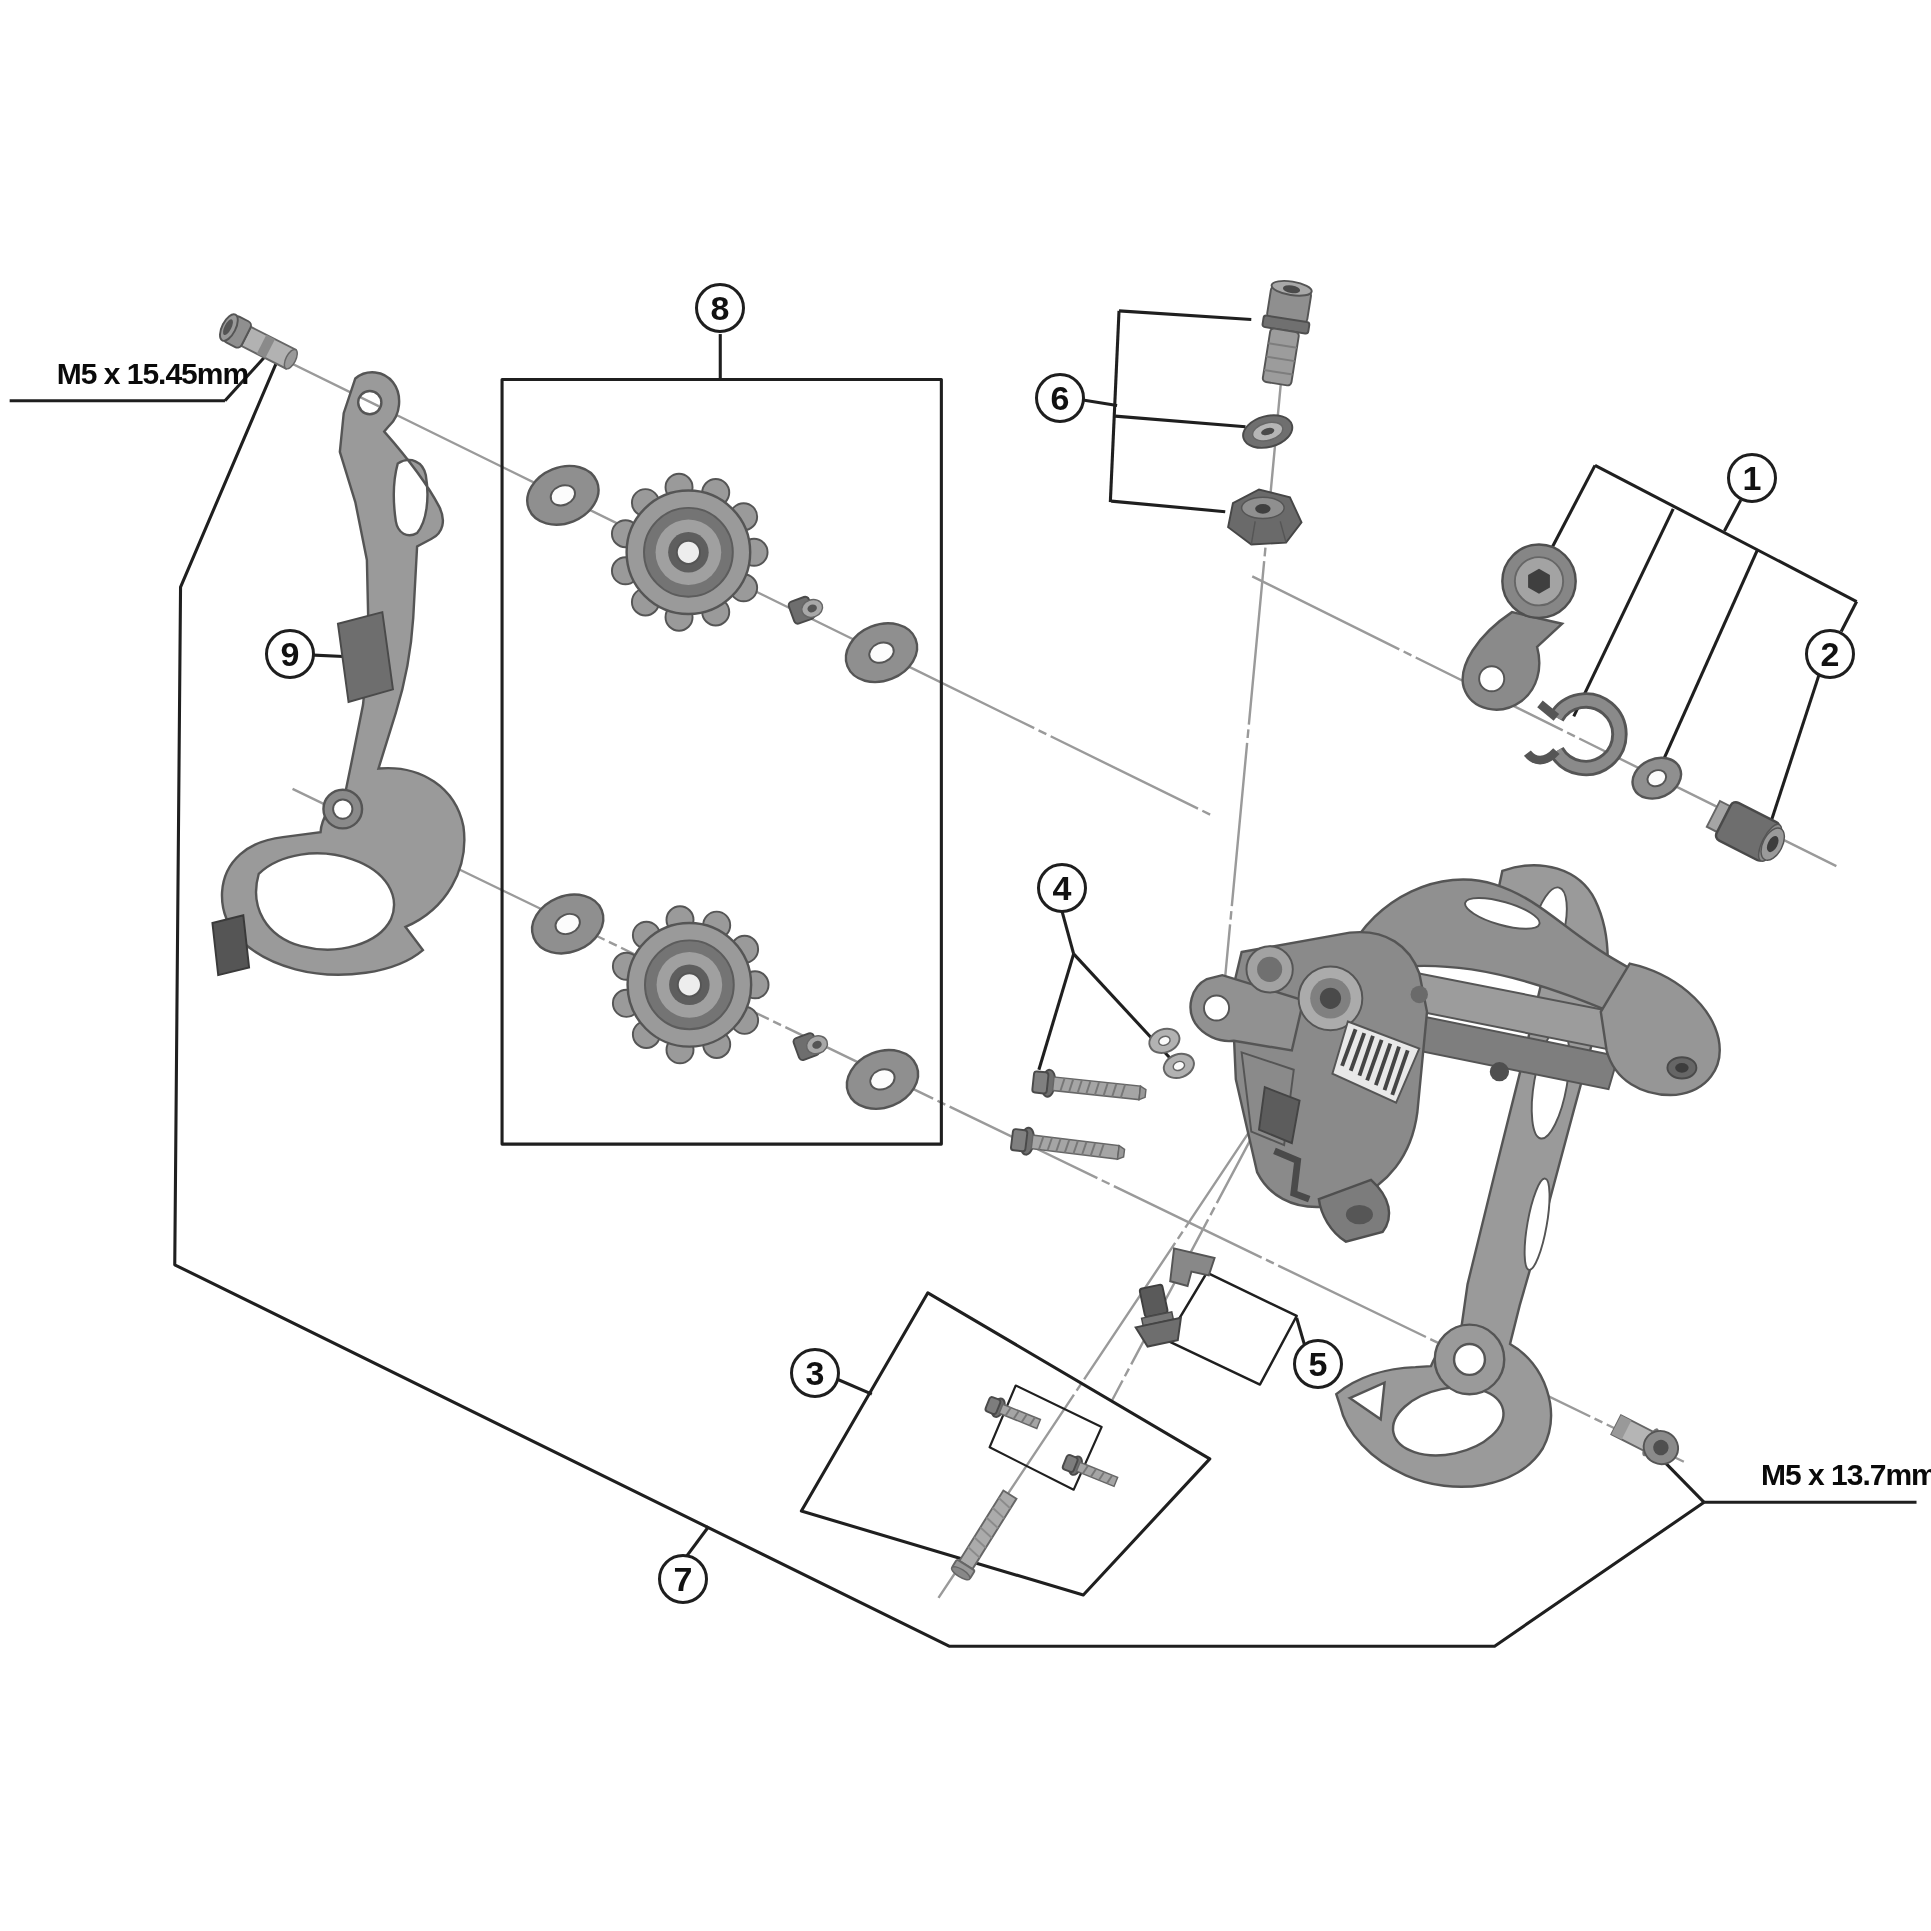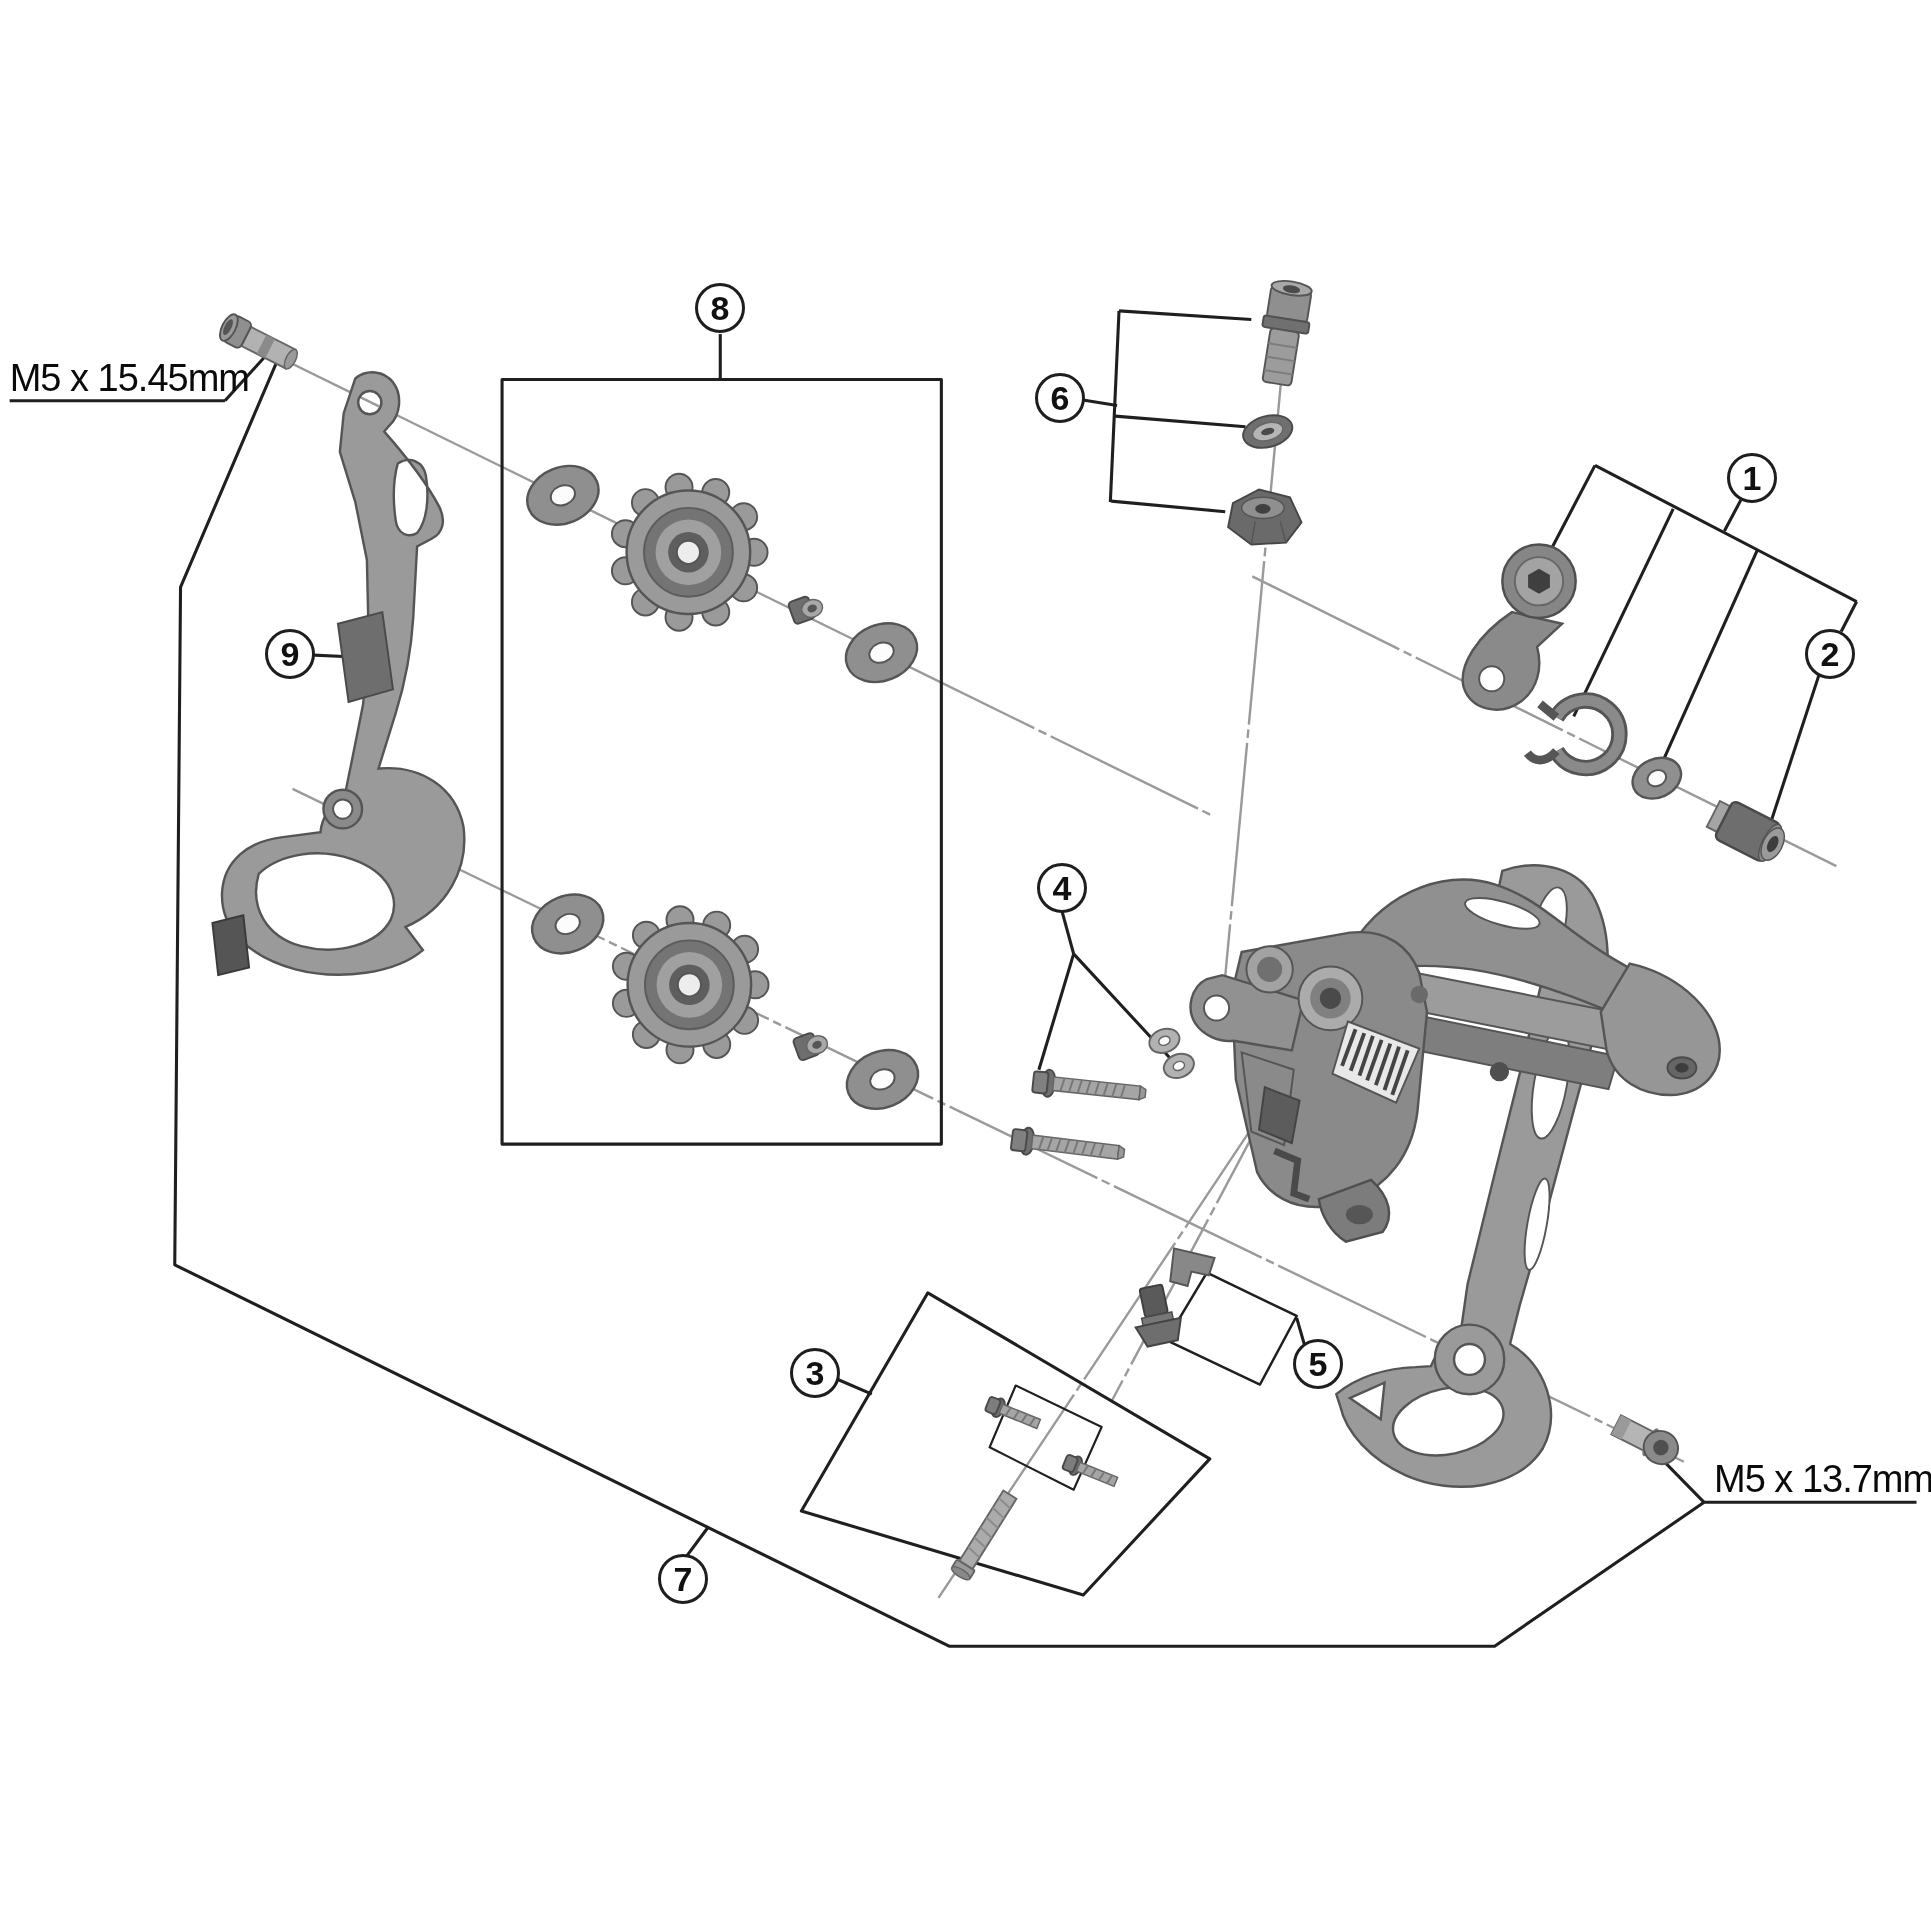--- a/index.html
+++ b/index.html
@@ -1,20 +1,20 @@
 <!DOCTYPE html>
 <html><head>
 <meta charset="utf-8">
 <style>
   html,body{margin:0;padding:0;background:#fff;}
   .stage{position:relative;width:1931px;height:1931px;background:#fff;overflow:hidden;
          font-family:"Liberation Sans",sans-serif;}
   .stage svg{position:absolute;left:0;top:0;}
-  .m5label{position:absolute;font-weight:normal;font-size:38px;color:#0a0a0a;
-           letter-spacing:-1px;white-space:nowrap;}
+  .m5label{position:absolute;font-weight:bold;font-size:30px;color:#0a0a0a;
+           letter-spacing:-1px;white-space:nowrap;margin-left:47px;}
   .callout{position:absolute;width:50px;height:50px;border:3.9px solid #1e1e1e;border-radius:50%;
            background:#fff;display:flex;align-items:center;justify-content:center;
            font-weight:bold;font-size:34px;color:#111;box-sizing:border-box;z-index:5;}
 </style>
 </head>
 <body>
 
 <div class="stage">
 
 <svg width="1931" height="1931" viewBox="0 0 2000 2000">

